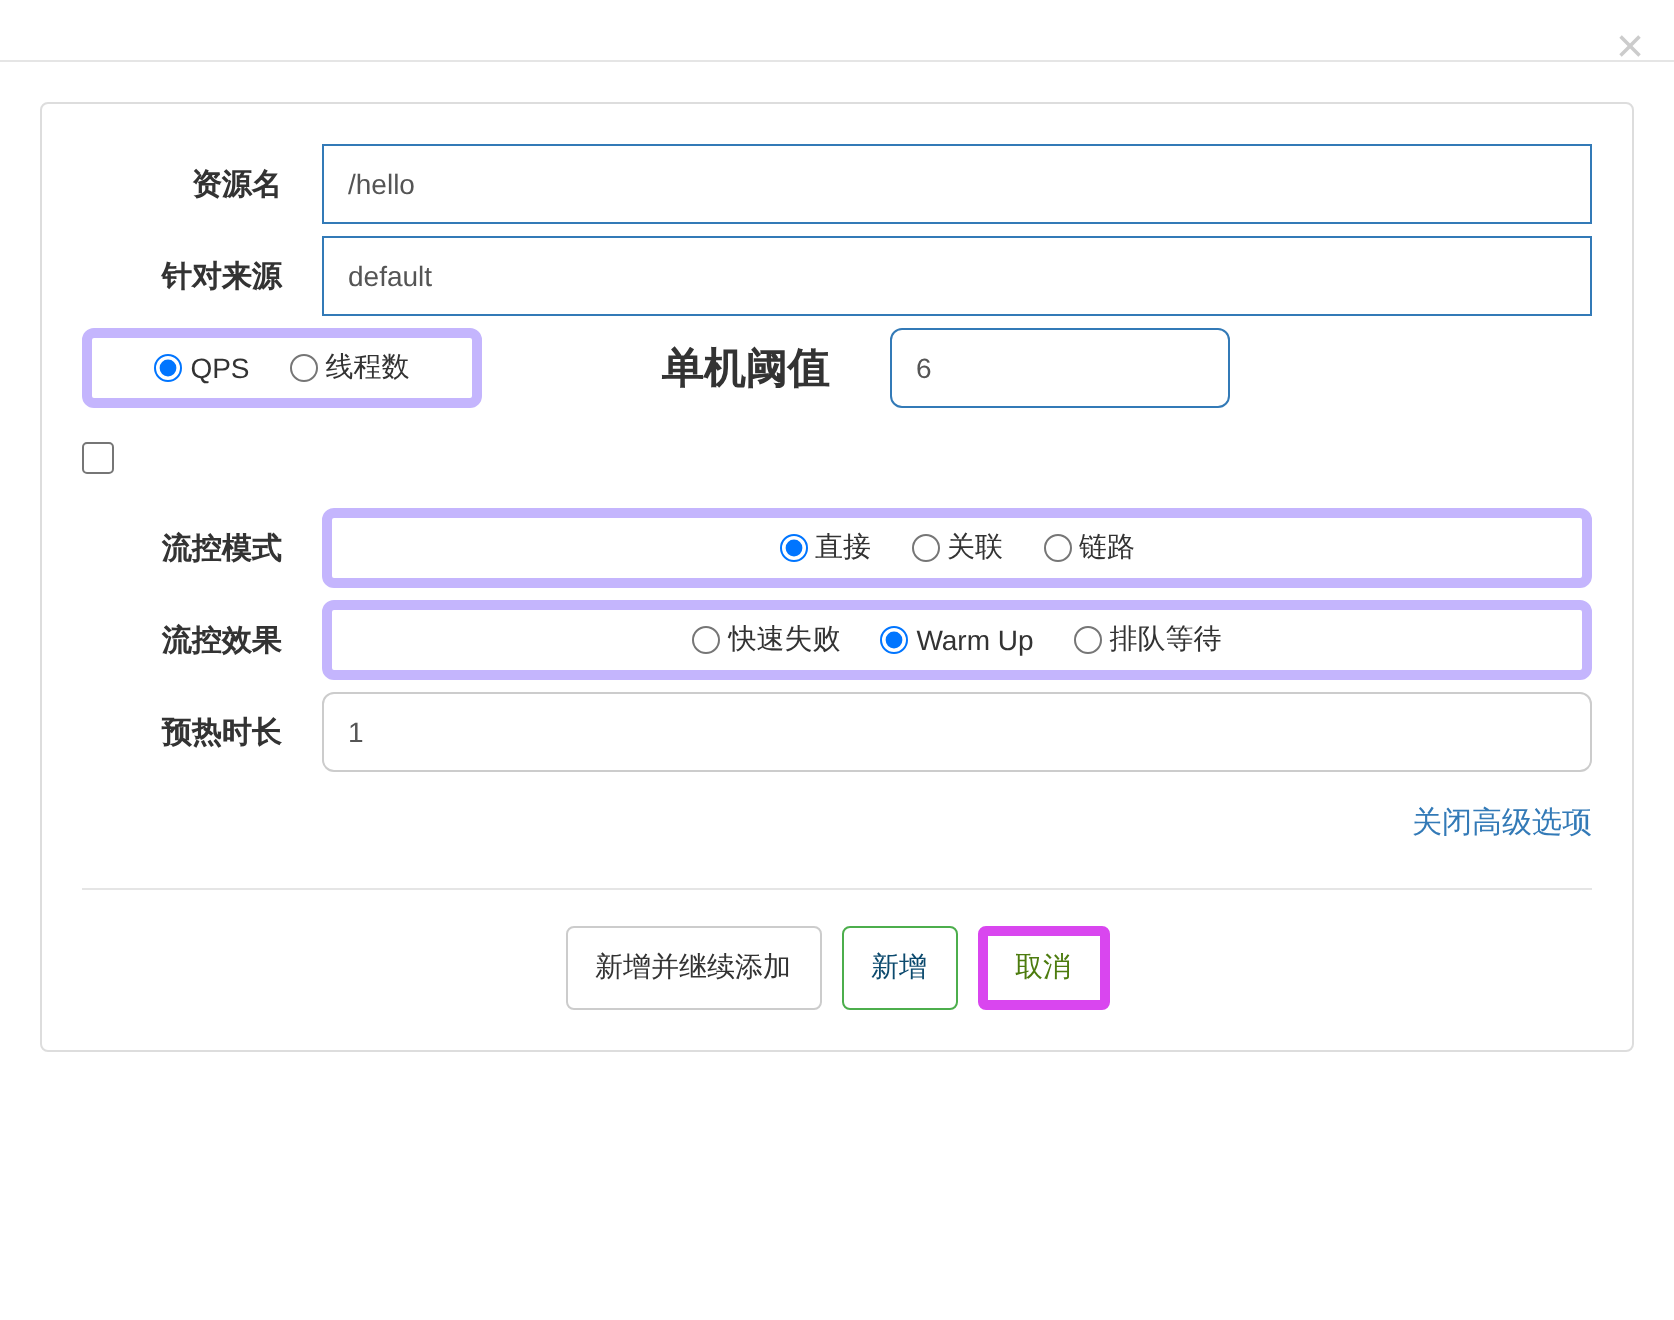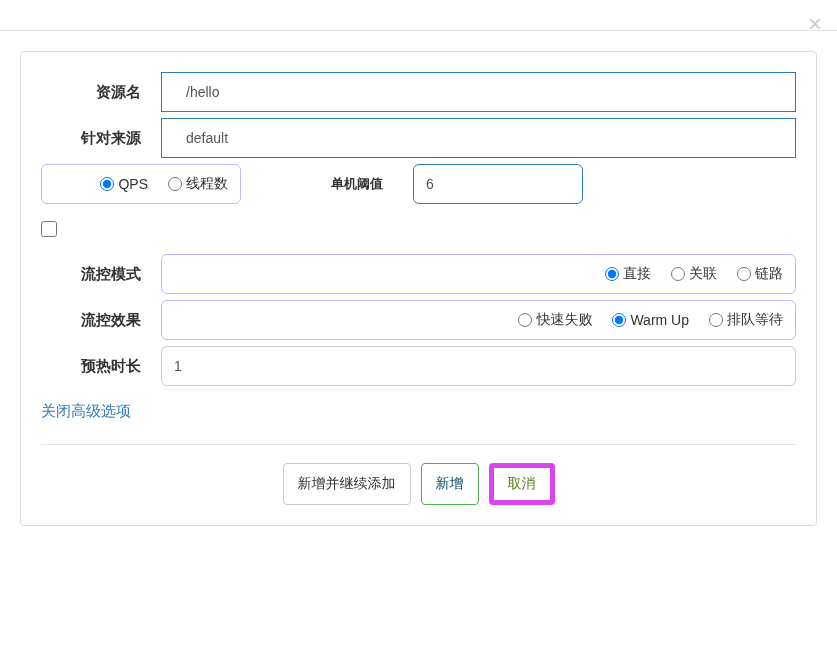--- a/index.html
+++ b/index.html
@@ -67,21 +67,21 @@
       flex-shrink: 0;
     }
     .form-control {
       flex: 1;
       display: flex;
       align-items: center;
     }
     .text-input {
       width: 100%;
       height: 40px;
-      padding: 8px 24px;
+      padding: 8px 12px;
       border: 1px solid #337ab7;
       border-radius: 0;
       font-size: 14px;
       color: #555;
       font-family: inherit;
     }
     .number-input {
       width: 170px;
       height: 40px;
       padding: 8px 12px;
@@ -95,26 +95,26 @@
       width: 100%;
       height: 40px;
       padding: 8px 12px;
       border: 1px solid #ccc;
       border-radius: 6px;
       font-size: 14px;
       color: #555;
       font-family: inherit;
     }
     .radio-box {
-      border: 1px solid #c4b5fd;
+      border: 5px solid #c4b5fd;
       border-radius: 6px;
       padding: 8px 12px;
       display: flex;
       align-items: center;
-      justify-content: flex-end;
+      justify-content: center;
       gap: 20px;
       height: 40px;
     }
     .radio-box-small {
       width: 200px;
       flex-shrink: 0;
     }
     .radio-box-full {
       width: 100%;
     }
@@ -134,31 +134,31 @@
       cursor: pointer;
     }
     .threshold-row {
       display: flex;
       align-items: center;
       flex: 1;
       gap: 20px;
     }
     .threshold-label {
       font-weight: 700;
-      font-size: 13px;
+      font-size: 21px;
       margin-left: 70px;
       margin-right: 10px;
     }
     .checkbox-input {
       width: 16px;
       height: 16px;
       cursor: pointer;
     }
     .advanced-link {
-      text-align: left;
+      text-align: right;
       color: #337ab7;
       font-size: 15px;
       cursor: pointer;
       padding: 10px 0 5px 0;
     }
     .modal-footer {
       border-top: 1px solid #e5e5e5;
       padding: 18px 0 0 0;
       margin-top: 18px;
       display: flex;

